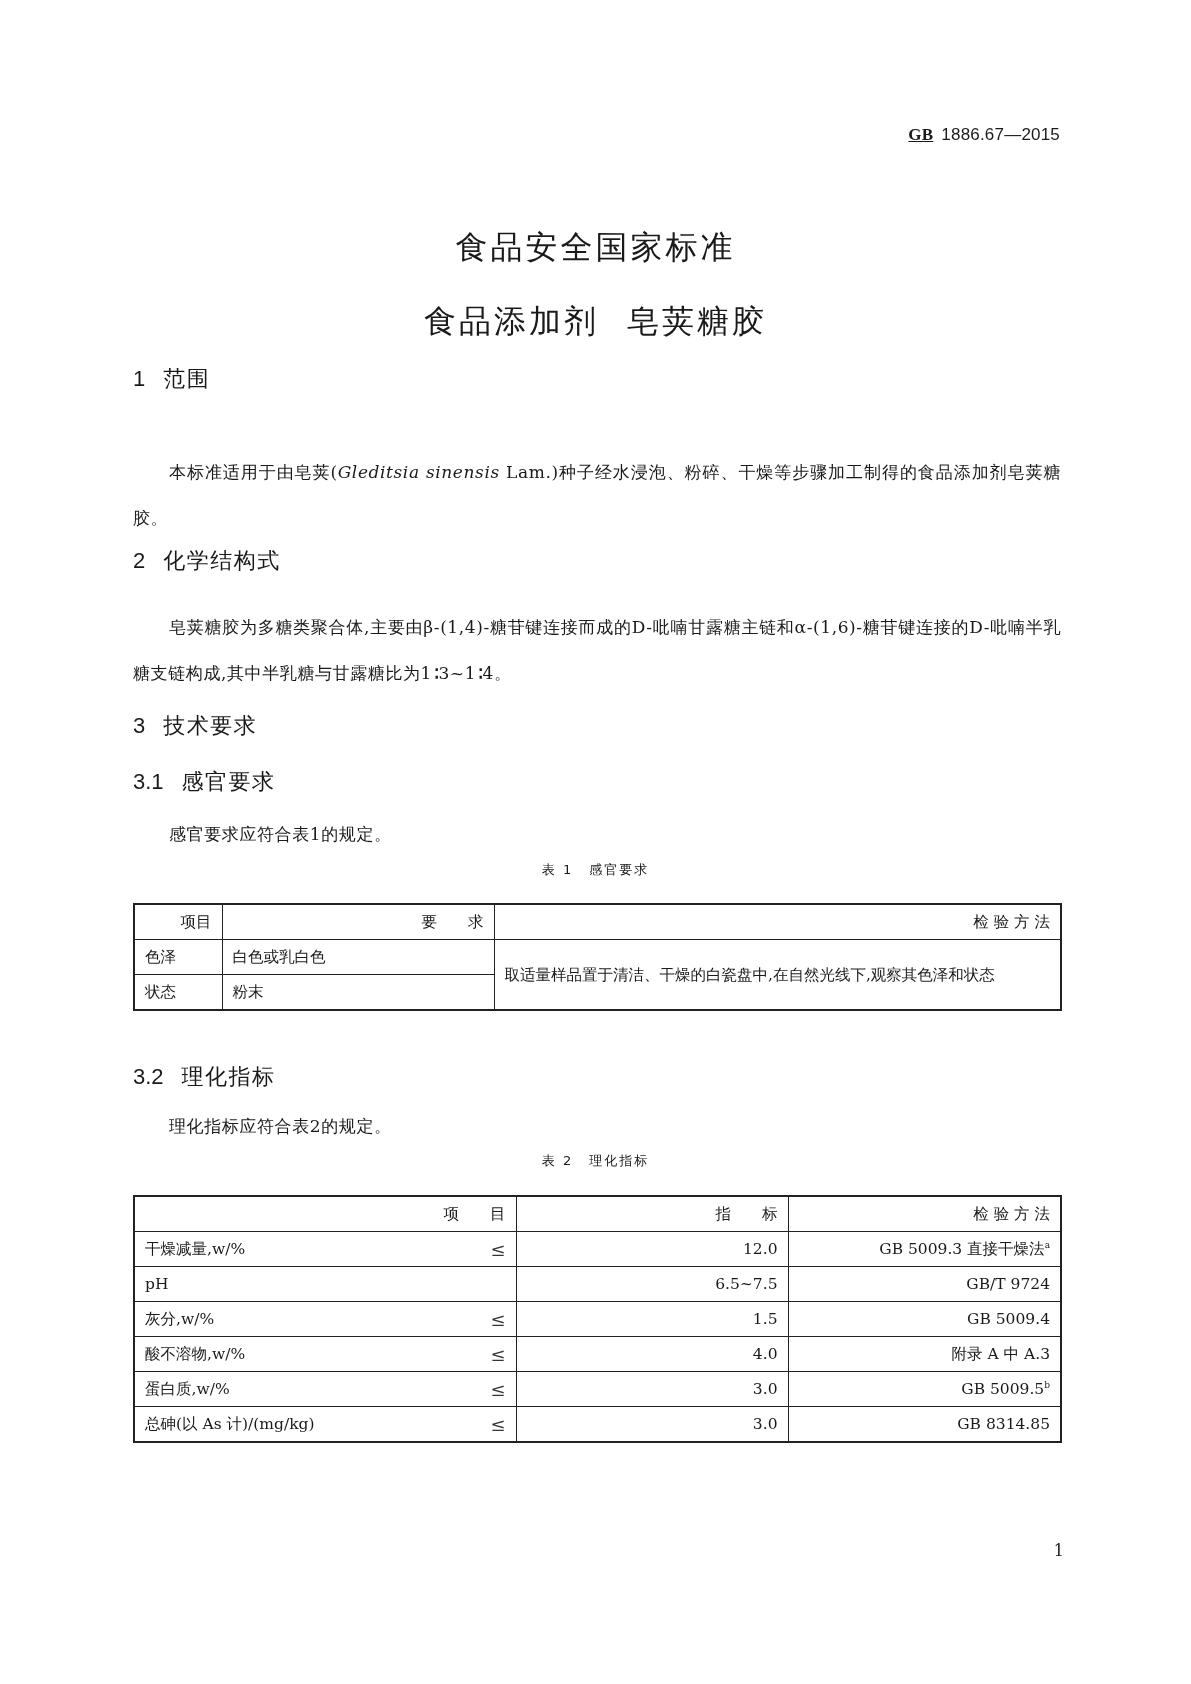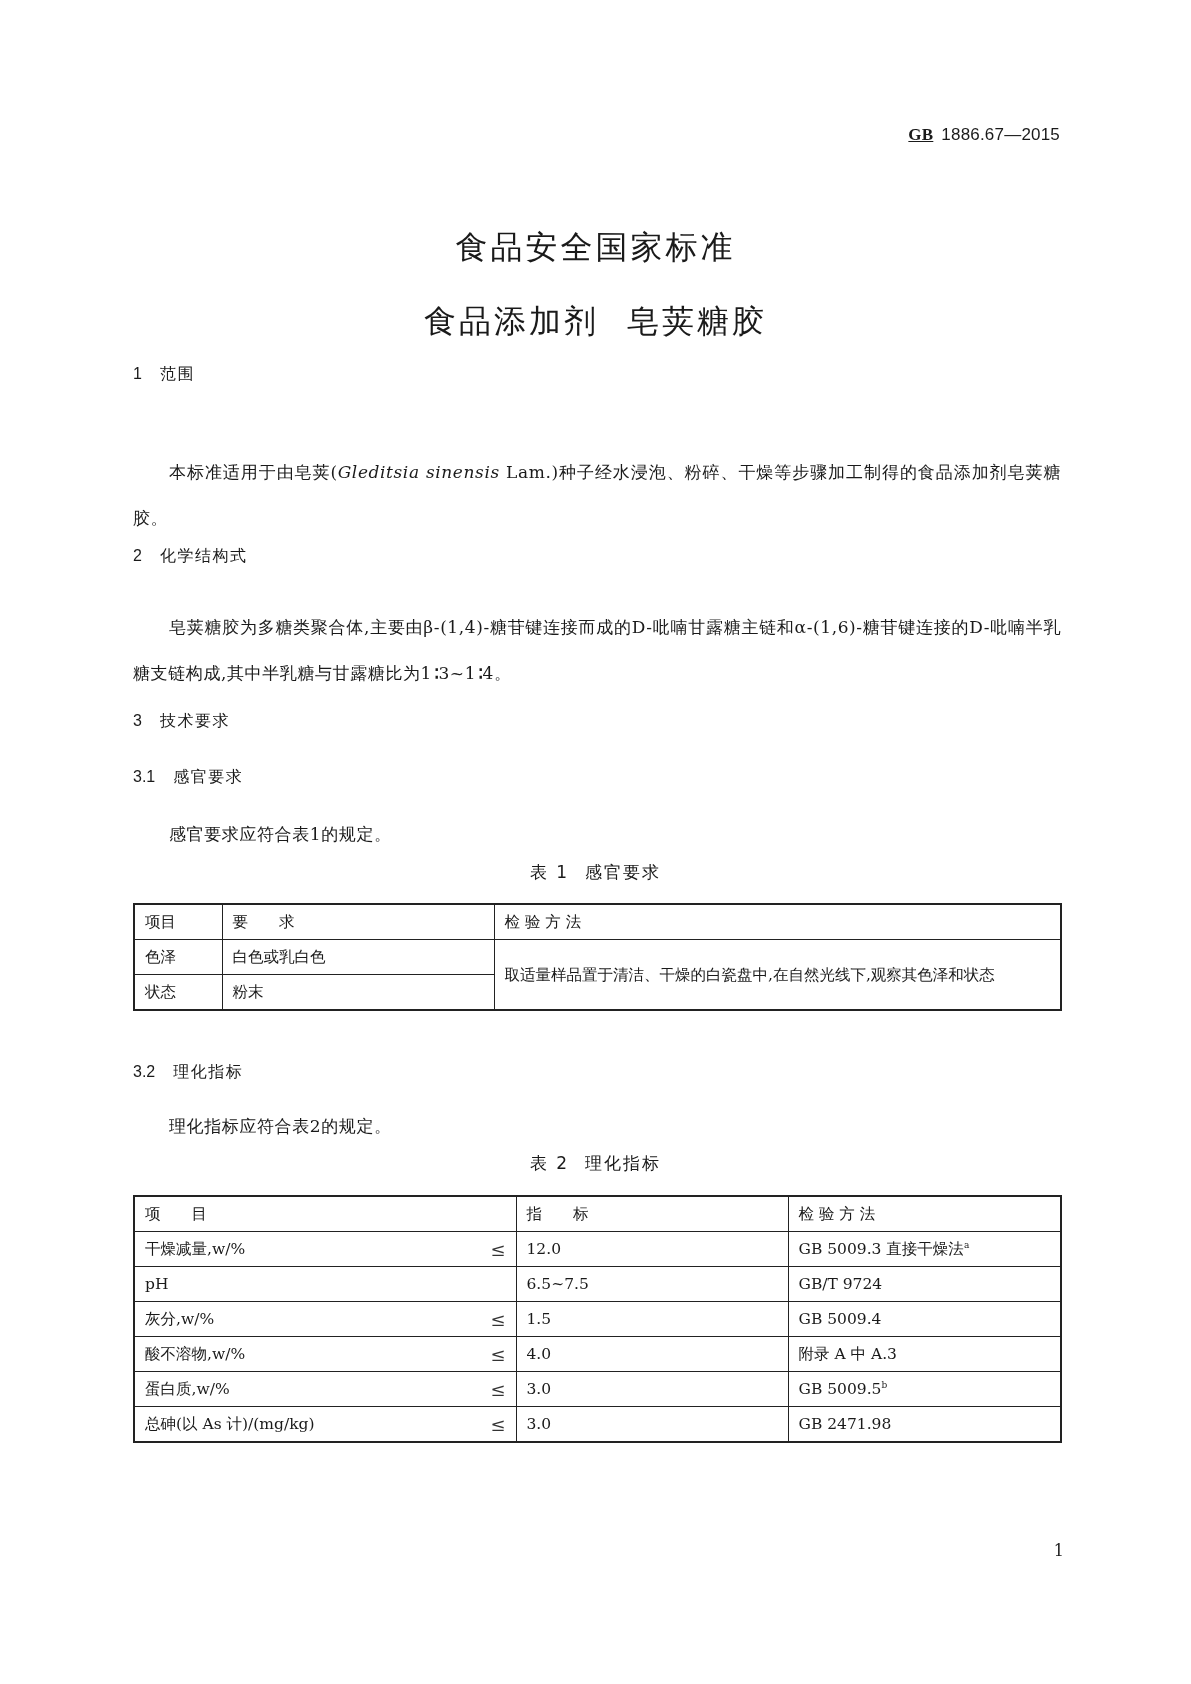--- a/index.html
+++ b/index.html
@@ -5,32 +5,32 @@
   html, body { margin: 0; padding: 0; background: #ffffff; }
   body { width: 1191px; height: 1684px; position: relative; overflow: hidden; color: #1a1a1a;
          font-family: "DejaVu Serif", "Liberation Serif", serif; }
   .abs { position: absolute; }
   .std-code { right: 131px; top: 125px; font-size: 17px; font-family: "Liberation Sans", "DejaVu Sans", sans-serif; letter-spacing: 0.2px; }
   .std-code b { font-family: "Liberation Serif", "DejaVu Serif", serif; font-weight: bold; margin-right: 8px; text-decoration: underline; }
   .title { left: 0; width: 1191px; text-align: center; font-family: "DejaVu Sans", "Liberation Sans", sans-serif; font-size: 32px; letter-spacing: 3px; }
   .title1 { top: 226px; }
   .title2 { top: 300px; }
   .title2 .gap { display: inline-block; width: 28px; }
-  .h { left: 133px; font-family: "DejaVu Sans", "Liberation Sans", sans-serif; font-size: 16px; letter-spacing: 1.5px; }
+  .h { left: 133px; font-family: "DejaVu Sans", "Liberation Sans", sans-serif; font-size: 22px; letter-spacing: 1.5px; }
   .h .num { display: inline-block; font-family: "Liberation Sans", sans-serif; margin-right: 18px; letter-spacing: 0; }
   .para { left: 133px; width: 928px; font-size: 17px; line-height: 46px; text-align: justify; letter-spacing: 0.6px; }
   .indent { text-indent: 36px; }
   .para i { font-style: italic; }
-  .cap { left: 0; width: 1191px; text-align: center; font-family: "DejaVu Sans", "Liberation Sans", sans-serif; font-size: 17px; letter-spacing: 2px; }
+  .cap { left: 0; width: 1191px; text-align: center; font-family: "DejaVu Sans", "Liberation Sans", sans-serif; font-size: 13px; letter-spacing: 2px; }
   .cap .num { margin-right: 16px; }
   table { border-collapse: collapse; position: absolute; font-size: 15.5px; }
   td { border: 1px solid #222; padding: 0 10px; height: 34px; }
   .t1 { left: 133px; top: 903px; width: 929px; border: 2px solid #222; }
   .t2 { left: 133px; top: 1195px; width: 929px; border: 2px solid #222; padding-left: 16px; }
-  .center { text-align: left; }
+  .center { text-align: right; }
   .sym { float: right; font-size: 18px; color: #333; }
   sup { font-size: 9px; vertical-align: 6px; }
   .pagenum { right: 127px; top: 1541px; font-size: 16px; }
 </style>
 </head>
 <body>
 
 <div class="abs std-code"><b>GB</b><span>1886.67—2015</span></div>
 
 <div class="abs title title1">食品安全国家标准</div>
@@ -111,18 +111,18 @@
         <td class="center"><span>附录 A 中 A.3</span><sup></sup></td>
       </tr>
   <tr>
         <td><span>蛋白质,w/%</span><span class="sym">≤</span></td>
         <td class="center">3.0</td>
         <td class="center"><span>GB 5009.5</span><sup>b</sup></td>
       </tr>
   <tr>
         <td><span>总砷(以 As 计)/(mg/kg)</span><span class="sym">≤</span></td>
         <td class="center">3.0</td>
-        <td class="center"><span>GB 2471.98</span><sup></sup></td>
+        <td class="center"><span>GB 8314.85</span><sup></sup></td>
       </tr>
 </tbody>
   </table>
 
 <div class="abs pagenum">1</div>
 
 </body></html>

